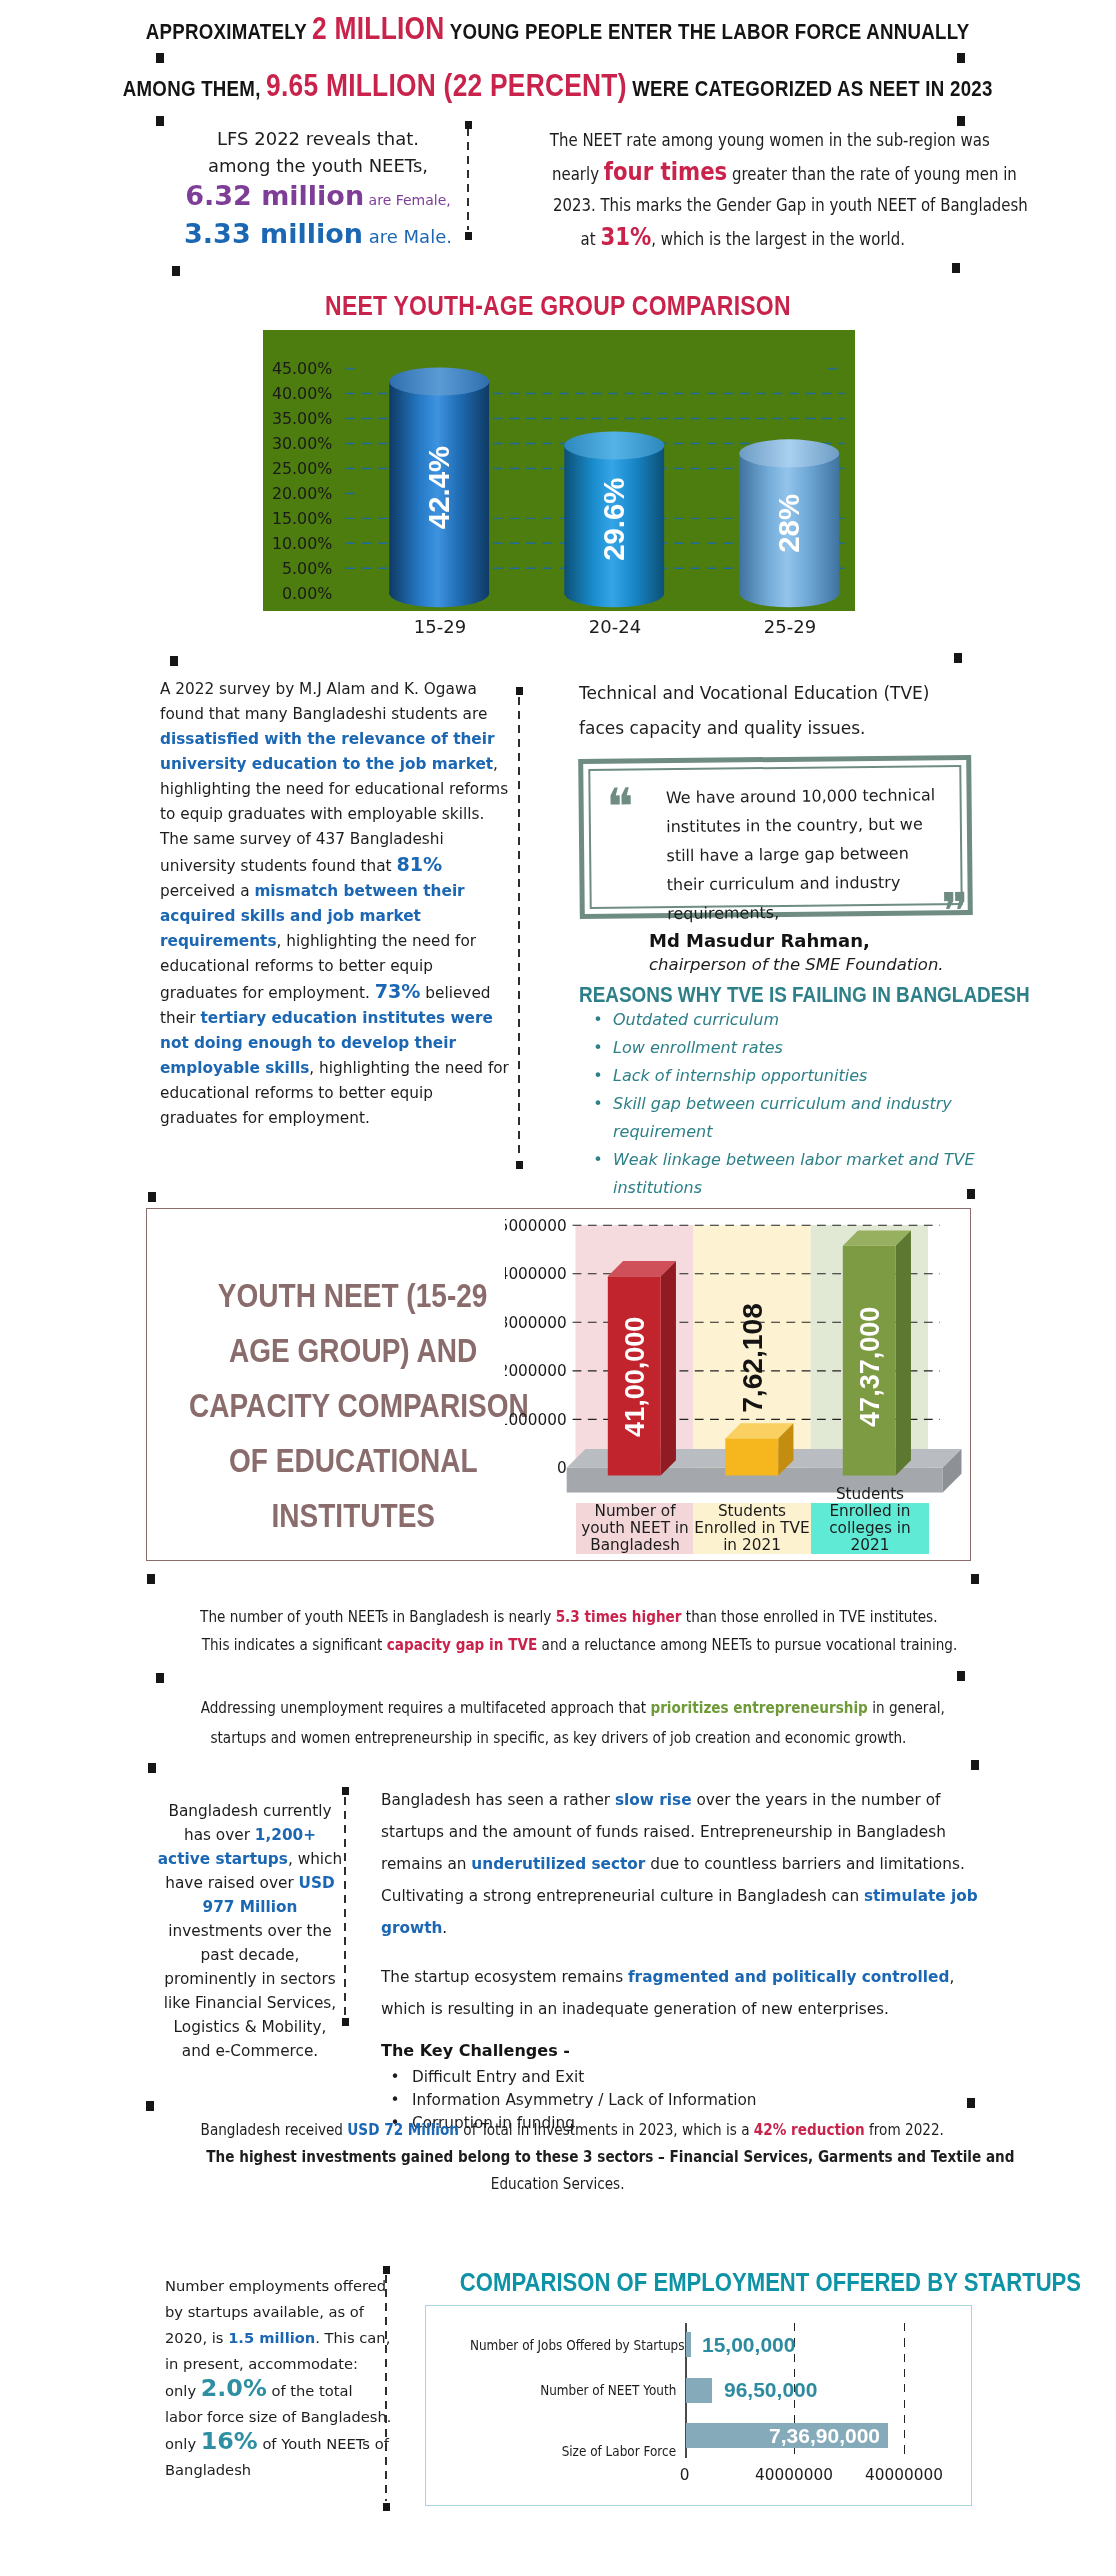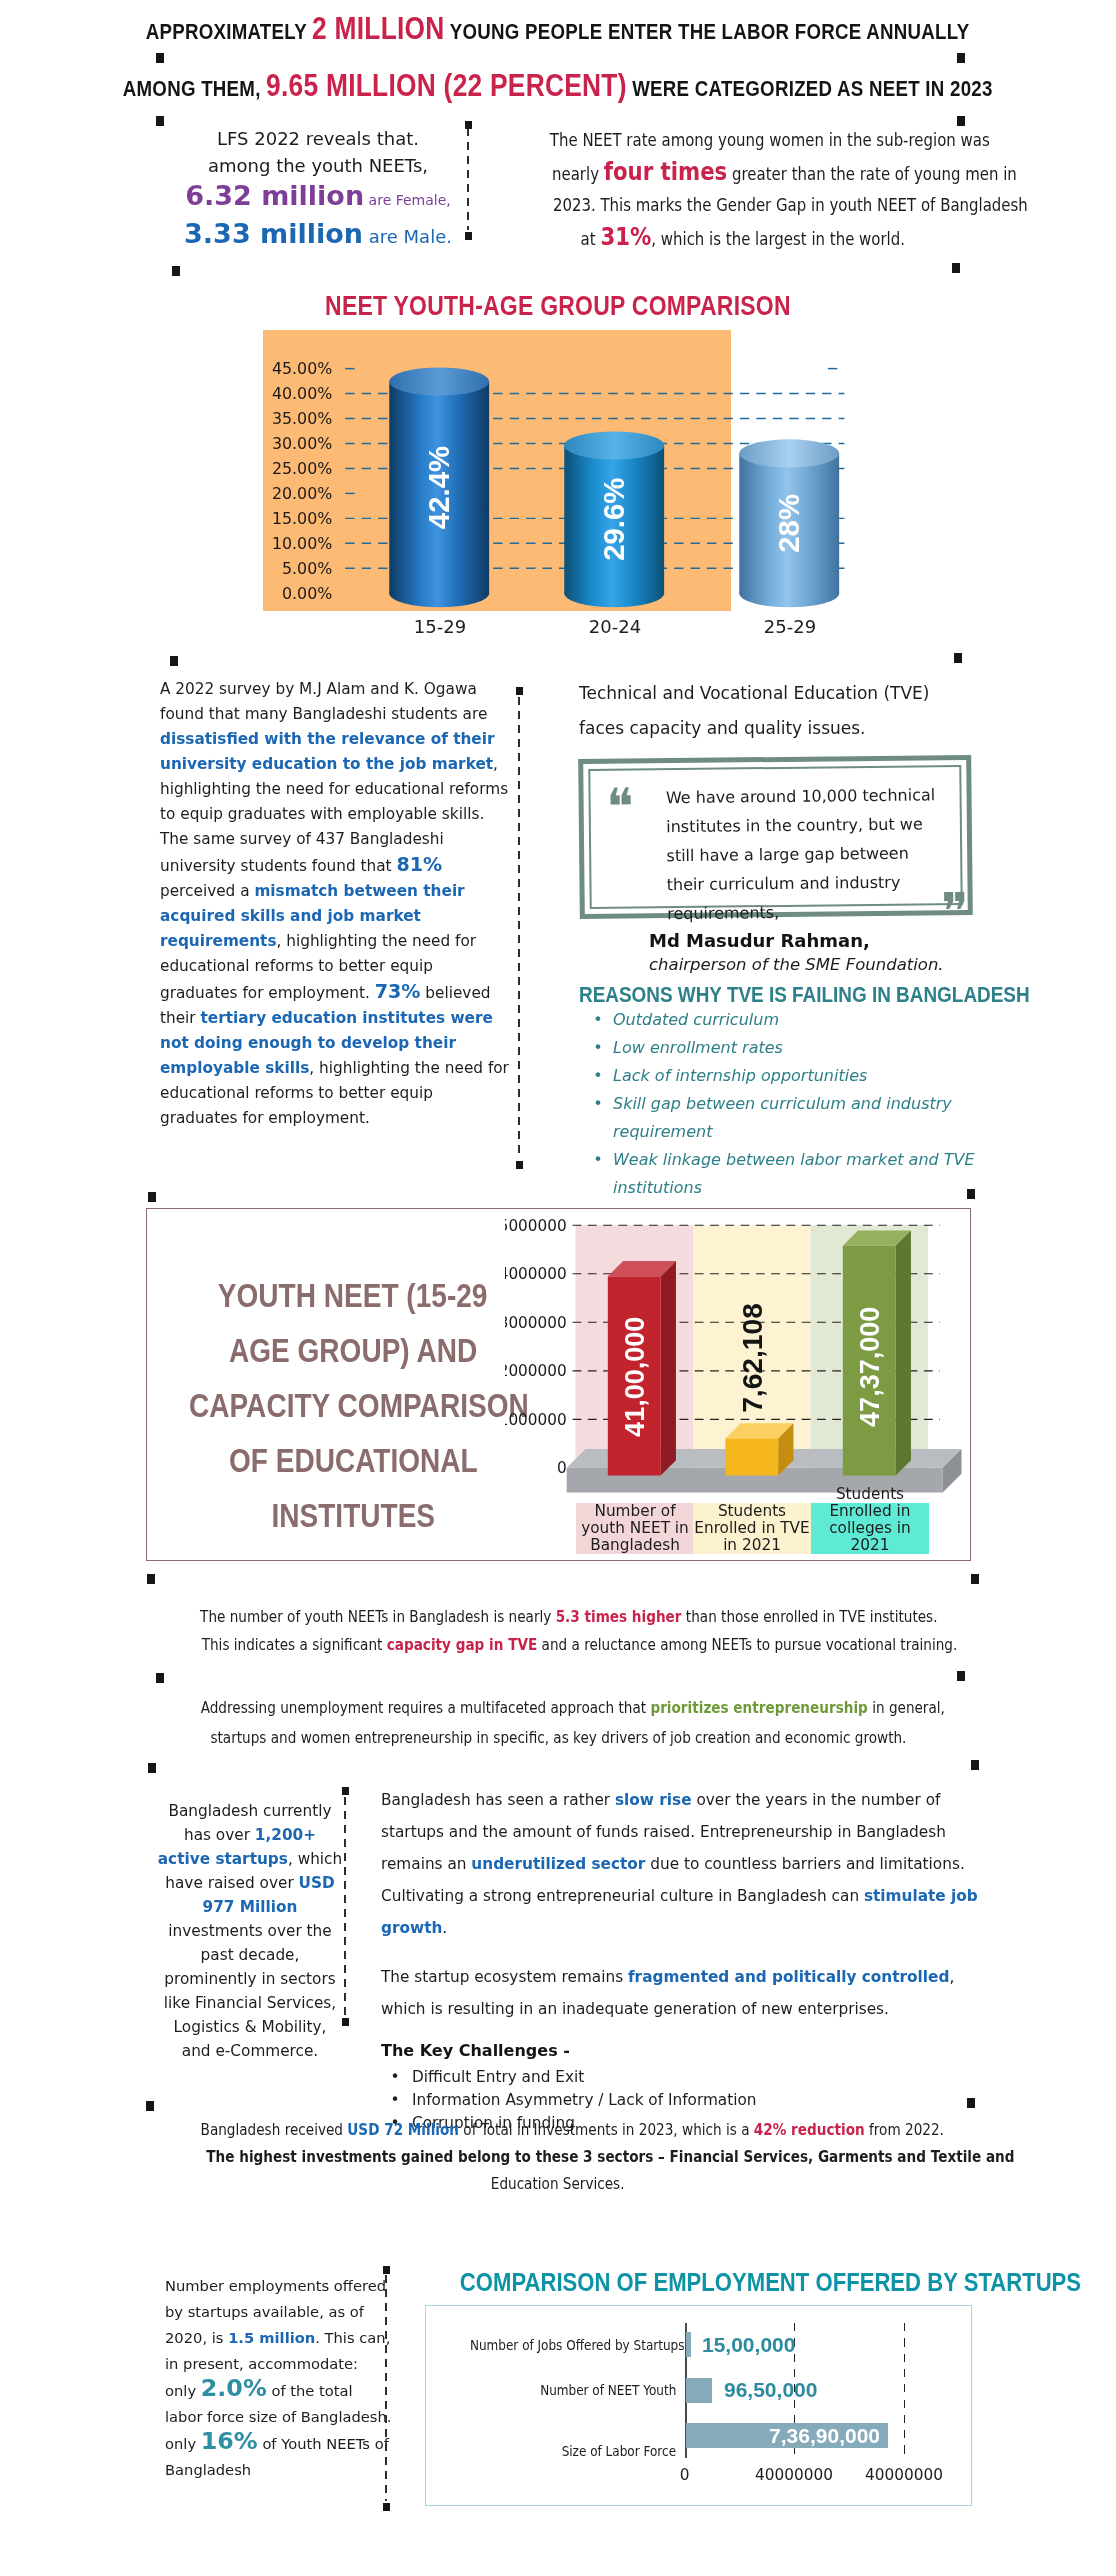--- a/index.html
+++ b/index.html
@@ -19,21 +19,21 @@
   .bbl{color:#1b67b3;font-weight:700;font-size:1.25em;}
   .rb{color:#c9234c;font-weight:700;}
   .gb{color:#6f9a38;font-weight:700;}
   .tl{color:#2e8fa3;font-weight:700;font-size:1.62em;line-height:1;}
   .stat-big-purple{color:#7e3d97;font-weight:700;font-size:27px;}
   .stat-sm-purple{color:#7e3d97;font-size:14px;}
   .stat-big-blue{color:#1b67b3;font-weight:700;font-size:27px;}
   .stat-sm-blue{color:#1b67b3;font-size:18px;}
   .stat-hl{color:#c9234c;font-weight:700;font-size:25px;}
   .chart1-title{position:absolute;left:0;width:1116px;text-align:center;font-size:27px;color:#c9234c;letter-spacing:0.3px;}
-  .panel1{position:absolute;left:263px;top:330px;width:468px;height:281px;background:#fdba74;}
+  .panel1{position:absolute;left:263px;top:330px;width:592px;height:281px;background:#4d7c0f;}
   .xlab1{position:absolute;width:118px;text-align:center;font-size:18px;color:#1d1d1d;top:616px;}
   .survey{position:absolute;left:160px;top:677px;width:350px;font-size:15.3px;line-height:25px;color:#1d1d1d;}
   .tve-line{position:absolute;font-size:17px;color:#1d1d1d;}
   .quote-box{position:absolute;left:579px;top:757px;width:393px;height:160px;border:5.9px solid #6e8c82;transform:rotate(-0.6deg);background:#ffffff;box-sizing:border-box;}
   .quote-inner{position:absolute;left:5.3px;top:5.3px;right:5.3px;bottom:5.3px;border:2.4px solid #6e8c82;}
   .quote-text{position:absolute;left:75px;top:13px;right:15.3px;font-size:16px;line-height:29px;color:#1d1d1d;}
   .quote-mark{position:absolute;font-size:51px;color:#6e8c82;font-family:"DejaVu Sans",sans-serif;line-height:1;}
   .reasons-title{position:absolute;left:579px;top:982px;font-size:22px;color:#2d7f88;}
   .reasons{position:absolute;left:585px;top:1006px;width:400px;margin:0;padding:0;}
   .reasons li{list-style:none;position:relative;padding-left:28px;font-size:16px;font-style:italic;color:#2d7f88;line-height:28px;}

